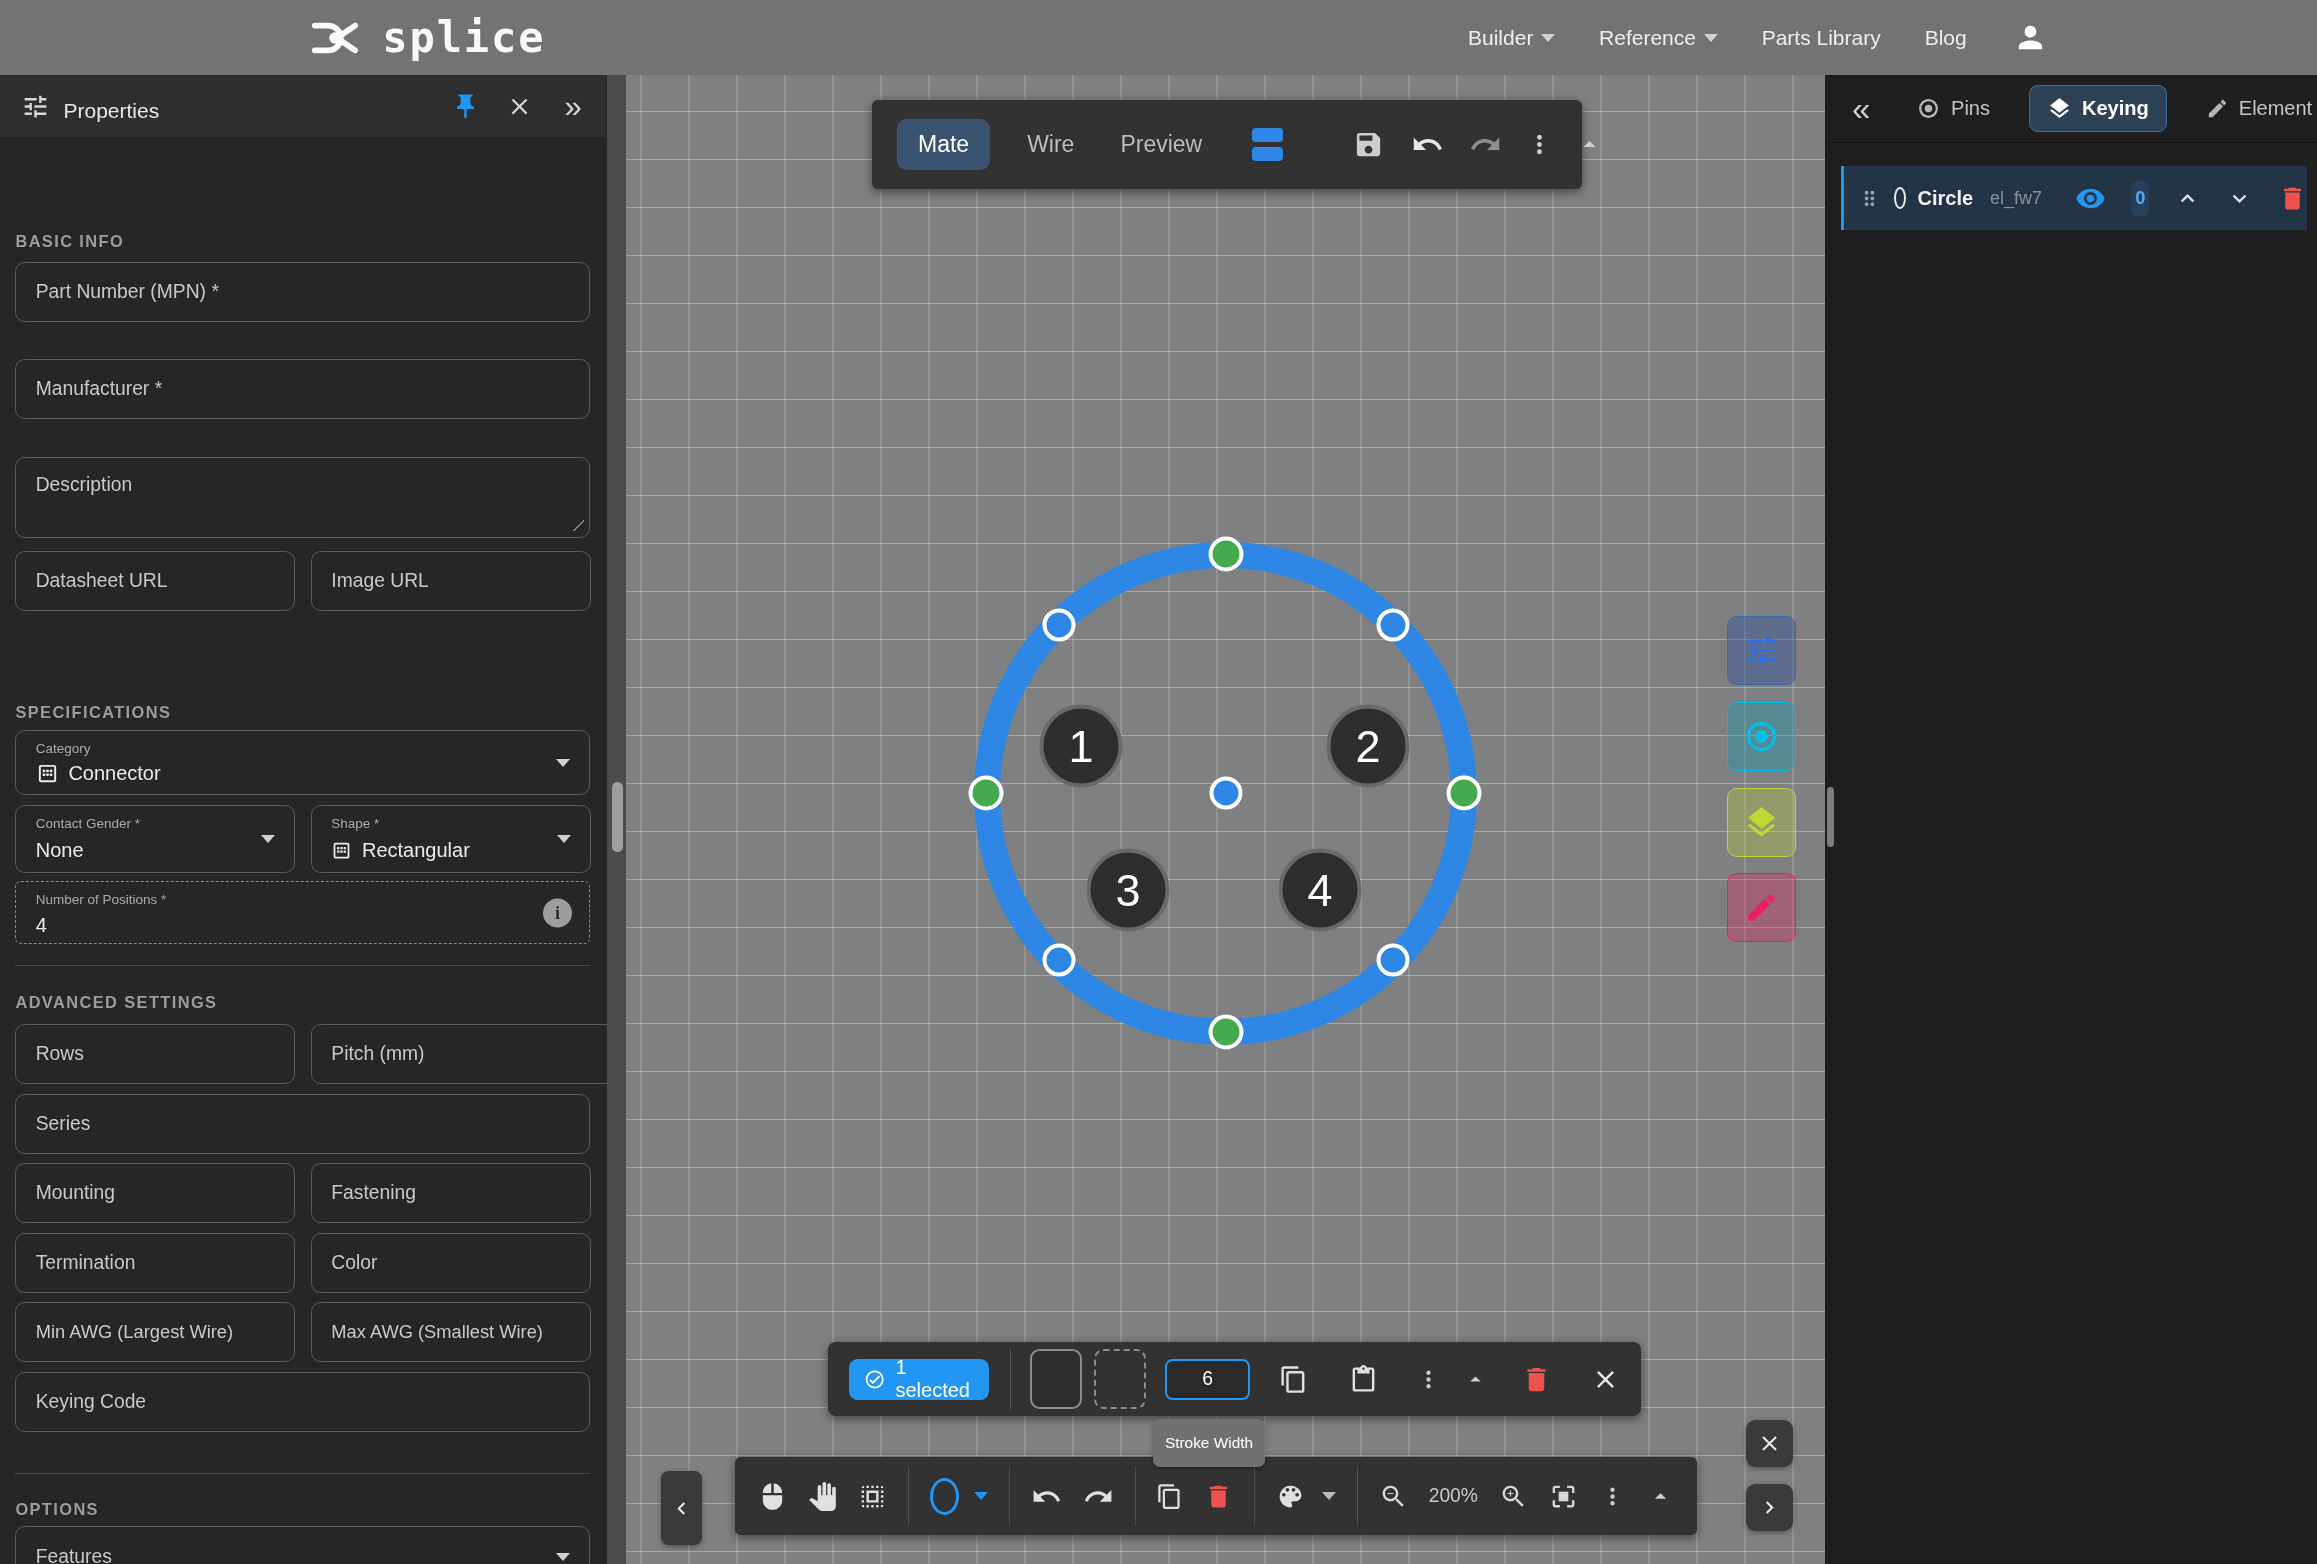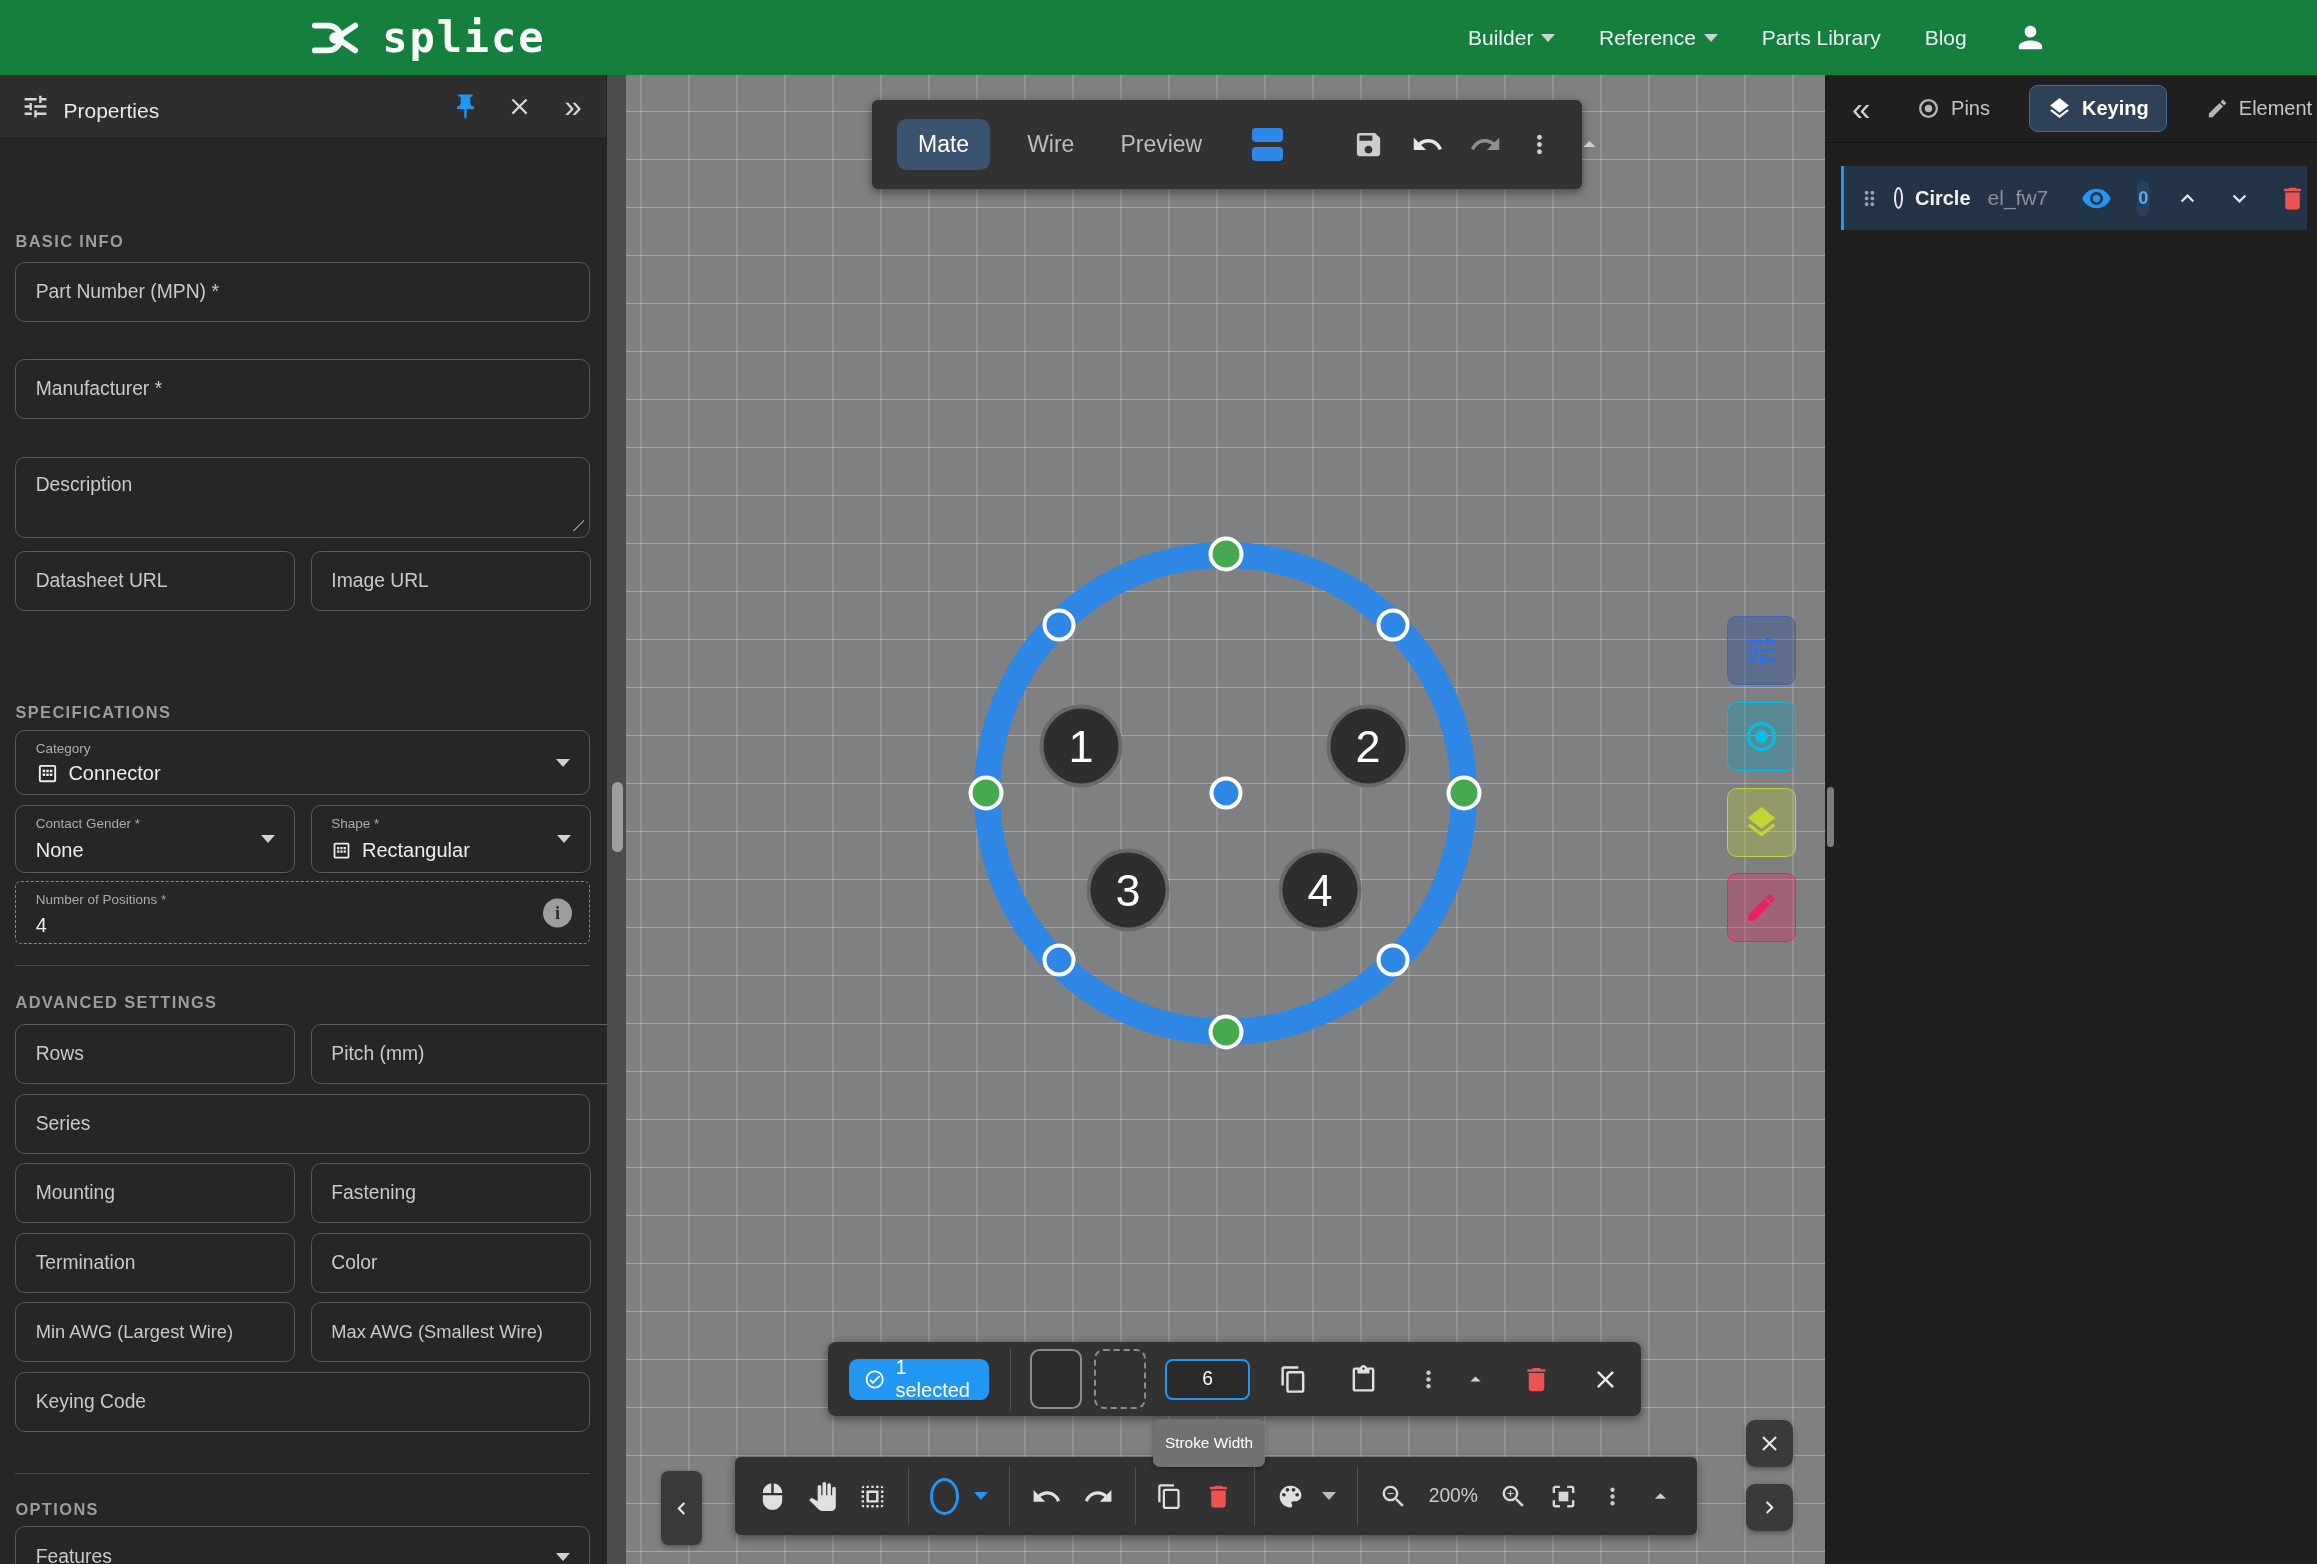--- a/index.html
+++ b/index.html
@@ -2,21 +2,21 @@
 <html><head>
 <meta charset="utf-8">
 <style>
   * { margin:0; padding:0; box-sizing:border-box; }
   html,body { width:2317px; height:1564px; overflow:hidden; background:#1f1f1f;
               font-family:"Liberation Sans", sans-serif; }
   .screen { position:relative; width:2317px; height:1564px; }
 
   
   .topbar { position:absolute; left:0; top:0; width:2317px; height:75px;
-            background:#15803d; display:flex; align-items:center; z-index:50; }
+            background:#737373; display:flex; align-items:center; z-index:50; }
   .logo { position:absolute; left:307px; top:0; height:75px; display:flex; align-items:center; gap:19.3px; }
   .logo-text { color:#fafafa; font-family:"DejaVu Sans Mono", monospace; font-weight:bold;
                font-size:42px; letter-spacing:1.9px; }
   .topnav { position:absolute; left:1468px; top:0; height:75px; display:flex; align-items:center; gap:44px; }
   .navitem { color:#eceff1; font-size:21px; display:flex; align-items:center; gap:7.7px; cursor:pointer; }
   .caret-down { width:0; height:0; border-left:7.7px solid transparent; border-right:7.7px solid transparent;
                 border-top:8.7px solid #cfd2d5; }
   .user-btn { margin-left:1.9px; display:flex; align-items:center; }
 
   
@@ -121,21 +121,21 @@
   .rp-scroll-thumb { position:absolute; left:1.9px; top:712px; width:6.8px; height:60px;
                      background:#7d7d7d; border-radius:3.9px; }
   .rp-header { position:absolute; left:0; top:0; width:492px; height:68px; display:flex;
                align-items:center; border-bottom:1px solid #151515; }
   .rp-tab { display:flex; align-items:center; gap:9.7px; color:#c3c5c7; font-size:20px; cursor:pointer; }
   .rp-tab.active { background:#2e4257; border:1px solid #3e6e9e; border-radius:8.7px;
                    padding:9.7px 17.4px; color:#fff; font-weight:bold; }
   .layer-row { position:absolute; left:16.4px; top:91px; width:466px; height:64px;
                background:#243447; border-left:3.9px solid #2196f3; display:flex; align-items:center; }
   .layer-name { color:#f2f2f2; font-size:20px; font-weight:bold; }
-  .layer-id { color:#8b9097; font-size:21px; margin-left:17px; }
+  .layer-id { color:#8b9097; font-size:18px; margin-left:17px; }
   .order-badge { width:44px; height:35px; background:#27405b; border-radius:6.8px; color:#55a9f2;
                  font-size:18.3px; font-weight:bold; display:flex; align-items:center; justify-content:center; }
   .circle-glyph { width:22px; height:22px; border:2.9px solid #e8e8e8; border-radius:50%; }
 
   svg { display:block; }
   .clickable { cursor:pointer; }
 </style>
 </head>
 <body>
 

